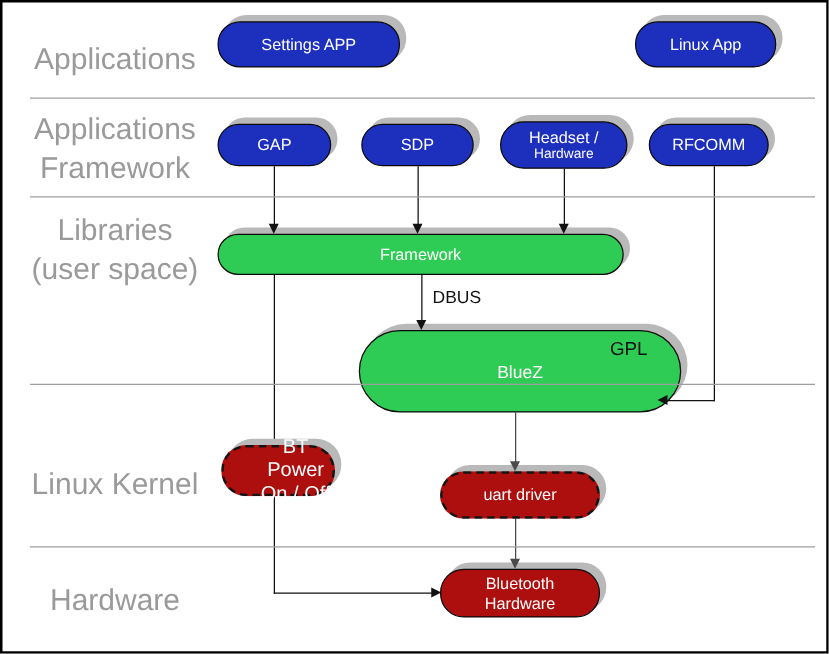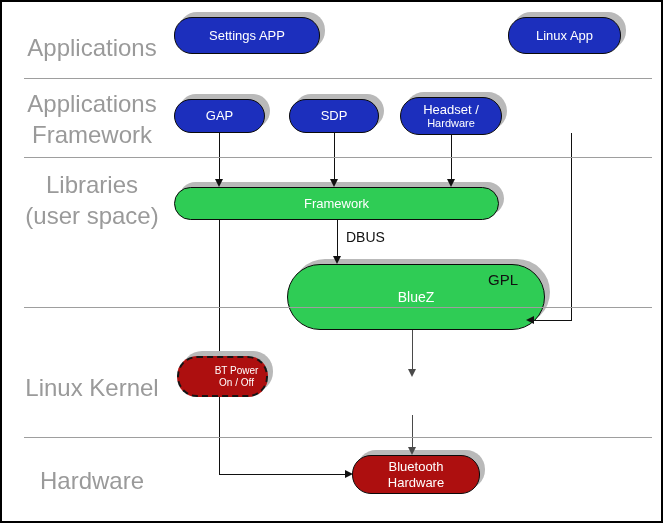--- a/index.html
+++ b/index.html
@@ -40,21 +40,21 @@
     box-shadow: 5px -5px 0 var(--shadow);
     z-index: 3;
     text-align: center;
     line-height: 1.2;
   }
   .pill.blue  { background: var(--blue); }
   .pill.green { background: var(--green); }
   .pill.red   { background: var(--red); }
   .pill.dashed { border: 2px dashed #141414; }
   .t13 { font-size: 13px; justify-content: center; }
-  .t12 { font-size: 10px; margin-left: 28px; }
+  .t12 { font-size: 16px; margin-left: 28px; }
   .t11 { font-size: 11px; }
   .t14 { font-size: 14px; }
   .vline, .hline {
     position: absolute;
     background: var(--connector);
     z-index: 2;
   }
   .vline { width: 1px; }
   .hline { height: 1px; }
   .gray-conn { background: #4a4a4a; }
@@ -159,34 +159,40 @@
 
   <div class="pill blue t13" style="left:172px; top:97px; width:91px; height:34px; border-radius:17px">
     <span>GAP</span>
   </div>
 
   <div class="pill blue" style="left:398px; top:95px; width:102px; height:38px; border-radius:19px">
     <span class="t13">Headset /</span>
     <span class="t11">Hardware</span>
   </div>
 
+  <div class="pill blue t13" style="left:517px; top:97px; width:96px; height:34px; border-radius:17px">
+    <span>RFCOMM</span>
+  </div>
 
   <div class="pill green t13" style="left:172px; top:185px; width:325px; height:33px; border-radius:17px">
     <span>Framework</span>
   </div>
 
   <div class="pill green t14" style="left:285px; top:262px; width:258px; height:66px; border-radius:33px">
     <span>BlueZ</span>
     <span class="badge">GPL</span>
   </div>
 
   <div class="pill red dashed" style="left:175px; top:354px; width:91px; height:41px; border-radius:20px">
     <span class="t12">BT Power</span>
     <span class="t12">On / Off</span>
   </div>
 
+  <div class="pill red dashed t13" style="left:350px; top:375px; width:128px; height:38px; border-radius:19px">
+    <span>uart driver</span>
+  </div>
 
   <div class="pill red" style="left:350px; top:453px; width:128px; height:39px; border-radius:19px">
     <span class="t13">Bluetooth</span>
     <span class="t13">Hardware</span>
   </div>
 
 </div>
 
 </body></html>

